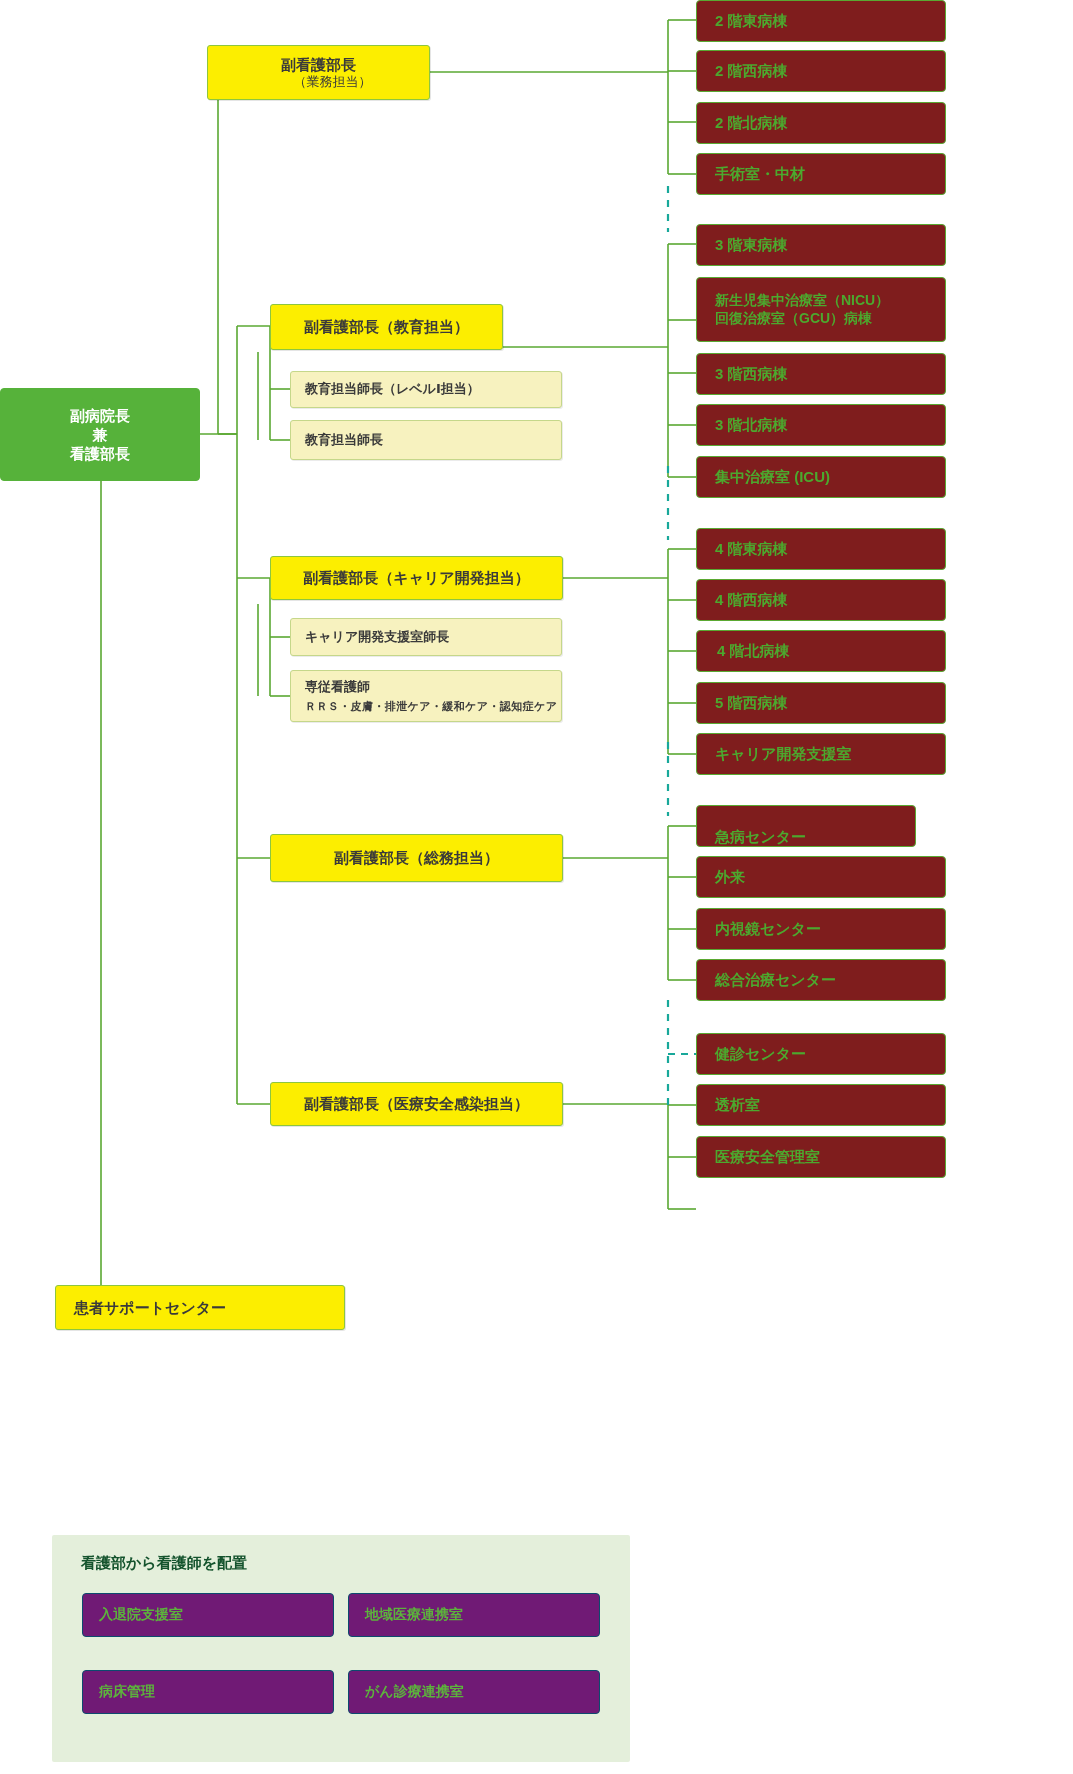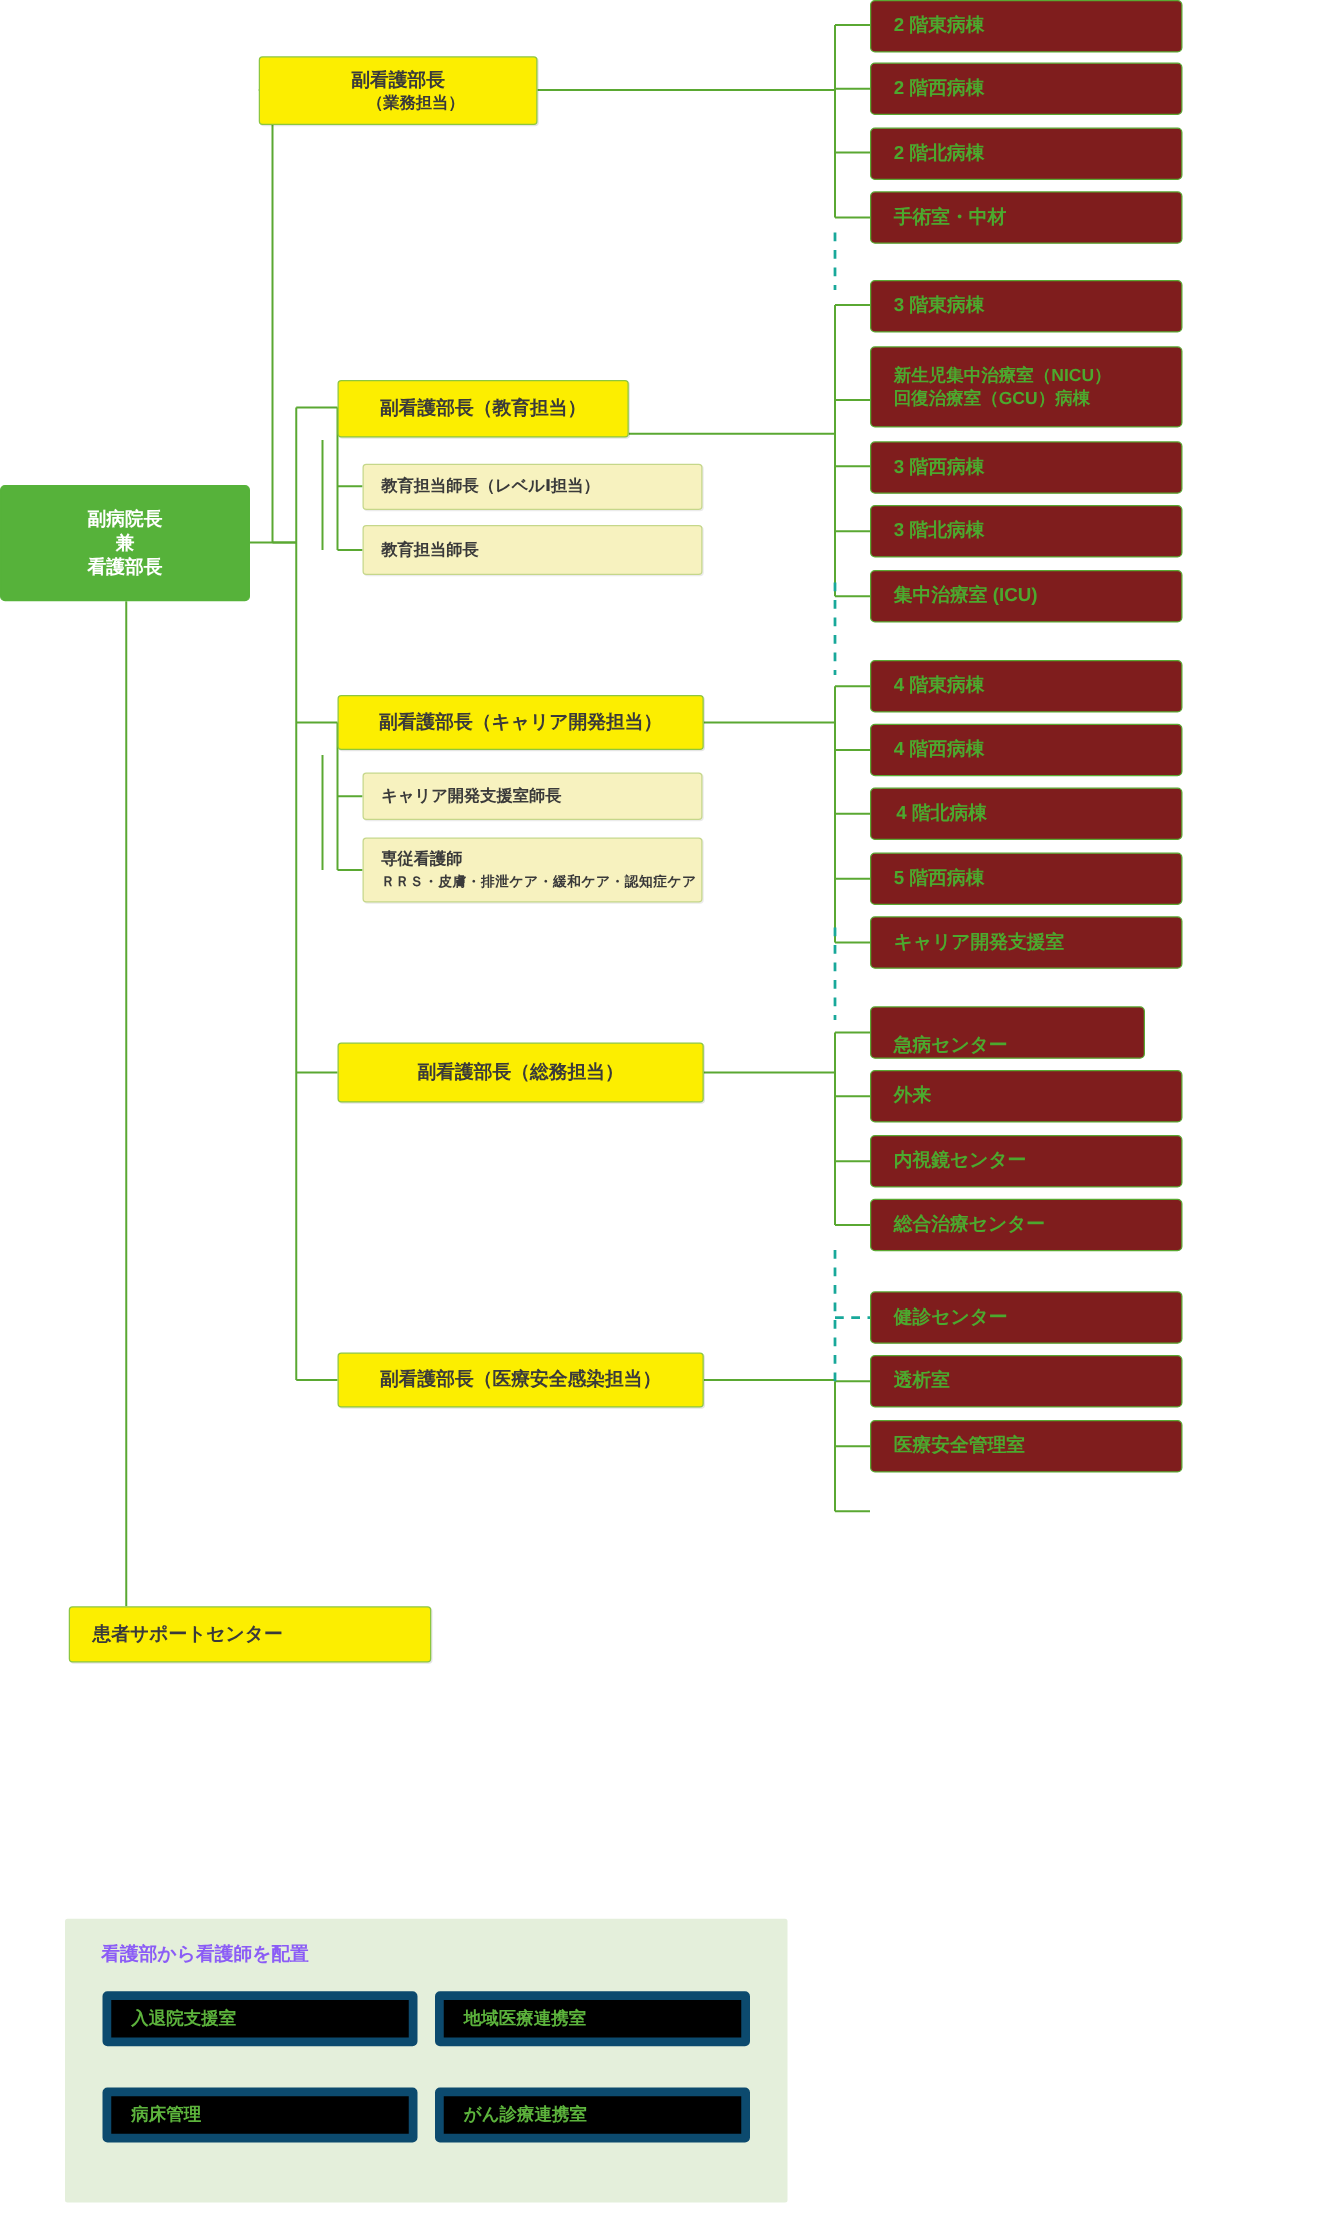--- a/index.html
+++ b/index.html
@@ -93,28 +93,28 @@
   .node-unit span.line { display: block; }
 
   
   .panel {
     position: absolute;
     background: #e4efdb;
     border-radius: 2px;
   }
   .panel-title {
     position: absolute;
-    color: #8b5cf6;
+    color: #14532d;
     font-size: 15px;
     font-weight: bold;
   }
   .node-plain {
     position: absolute;
-    background: #000000;
-    border: 7px solid #0c4a6e;
+    background: #701a75;
+    border: 1px solid #0c4a6e;
     border-radius: 4px;
     color: #5cb33c;
     font-size: 14px;
     font-weight: bold;
     display: flex;
     align-items: center;
     padding-left: 16px;
   }
 </style>
 </head>
@@ -200,21 +200,21 @@
   <div class="node node-root" style="left:0px; top:388px; width:200px; height:93px;">
     <div>
       <div>副病院長</div>
       <div>兼</div>
       <div>看護部長</div>
     </div>
   </div>
 
   <div class="node node-yellow center" style="left:207px; top:45px; width:223px; height:55px; flex-direction:column; justify-content:center;">
     <div style="font-size:15px;">副看護部長</div>
-    <div style="font-size:13px; font-weight:bold;margin-left:28px;">（業務担当）</div>
+    <div style="font-size:13px; font-weight:normal;margin-left:28px;">（業務担当）</div>
   </div>
 
   <div class="node node-yellow center" style="left:270px; top:304px; width:233px; height:46px;">
       <span>副看護部長（教育担当）</span>
     </div>
 
   <div class="node node-pale" style="left:290px; top:371px; width:272px; height:37px;">
       <span>教育担当師長（レベルⅠ担当）</span>
     </div>
 

